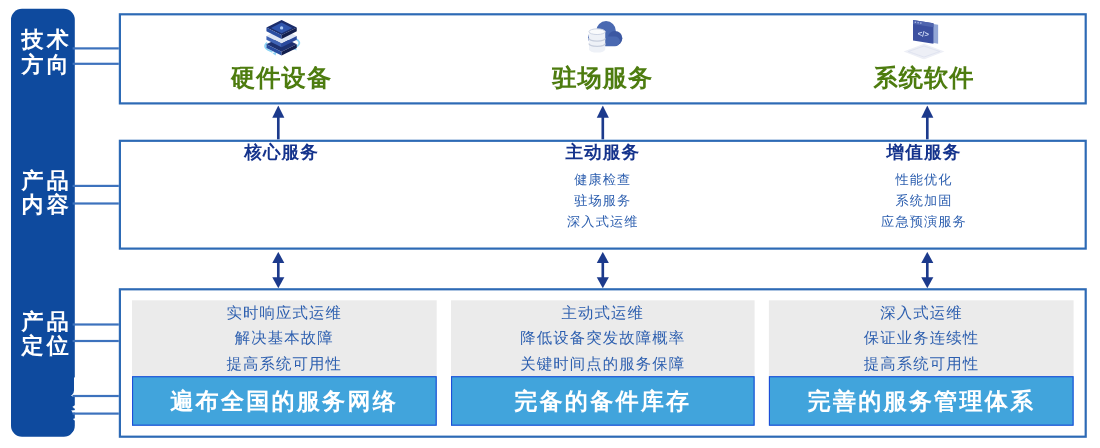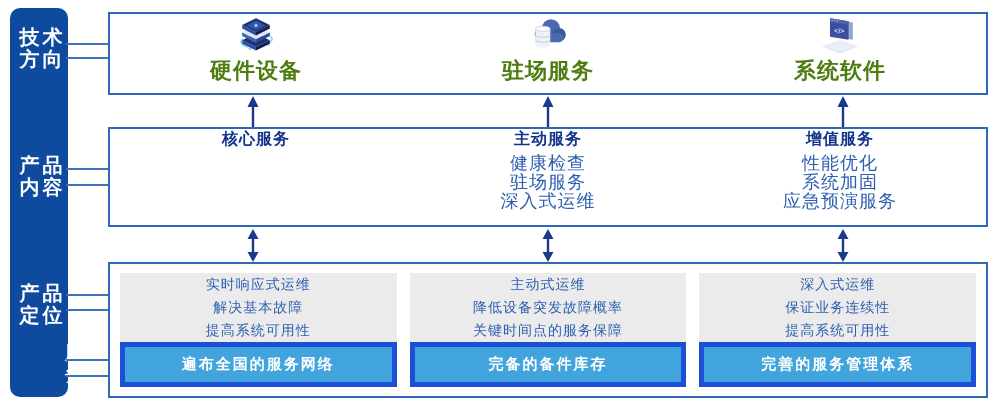--- a/index.html
+++ b/index.html
@@ -85,21 +85,21 @@
     justify-content: flex-start;
   }
   .svc-title {
     font-size: 16px;
     font-weight: bold;
     color: #14338c;
     margin-bottom: 4px;
     letter-spacing: 1px;
   }
   .svc-item {
-    font-size: 18px;
+    font-size: 12px;
     color: #2d5faf;
     line-height: 19px;
     letter-spacing: 1px;
   }
 
   
   .box.bottom { top: 262px; height: 136px; padding: 9px 10px; gap: 13px; }
   .pos-col {
     flex: 1;
     display: flex;
@@ -117,26 +117,26 @@
   }
   .gray-panel span {
     font-size: 14px;
     color: #2d5faf;
     line-height: 23px;
     letter-spacing: 1px;
   }
   .banner {
     height: 50px;
     background: #41a4dc;
-    border: 5px solid #1d4ed8;
+    border: 1px solid #1d4ed8;
     display: flex;
     align-items: center;
     justify-content: center;
     color: #ffffff;
-    font-size: 15px;
+    font-size: 21px;
     font-weight: bold;
     letter-spacing: 2px;
   }
 
   
   .arrow { position: absolute; }
   .arrow.a-up  { top: 96px; }
   .arrow.a-dbl { top: 229px; }
   .arrow.x0 { left: 245px; }
   .arrow.x1 { left: 540px; }

